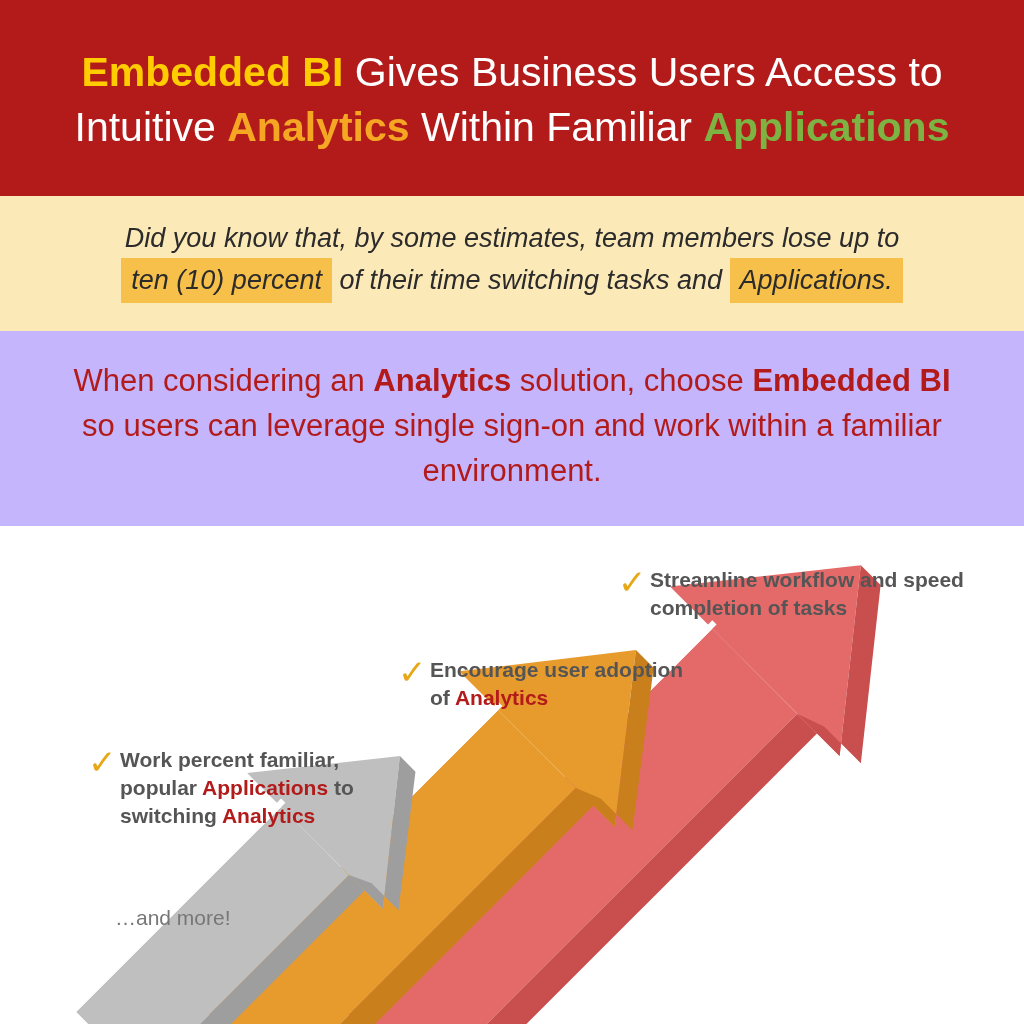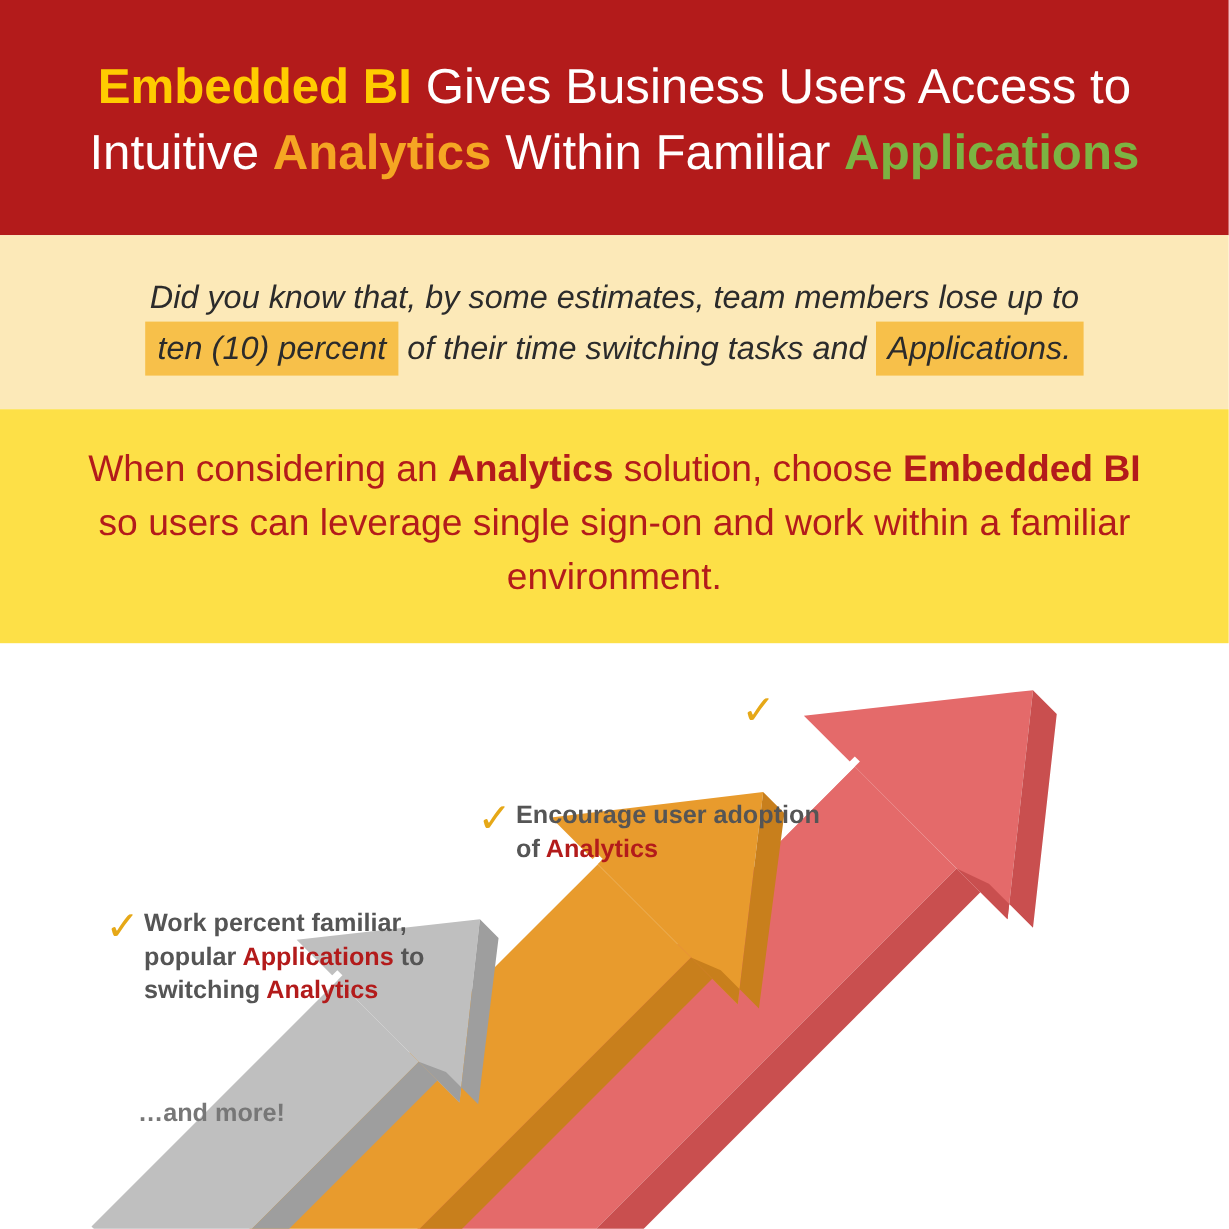--- a/index.html
+++ b/index.html
@@ -21,37 +21,37 @@
     line-height: 1.35;
     color: #fff;
     font-weight: 400;
     text-align: center;
   }
   .hl-yellow { color: #FFCC00; font-weight: 700; }
   .hl-orange { color: #F5A623; font-weight: 700; }
   .hl-green { color: #7CB342; font-weight: 700; }
   .band2 {
     background: #FCE9B8;
-    padding: 32px 80px 28px;
+    padding: 22px 80px 28px;
     text-align: center;
   }
   .band2-text {
     font-size: 27px;
     font-style: italic;
     line-height: 1.5;
     color: #2b2b2b;
   }
   .chip {
     background: #F7C04A;
     padding: 2px 10px;
     font-style: italic;
     display: inline-block;
   }
   .band3 {
-    background: #fde047;
+    background: #c4b5fd;
     padding: 28px 70px 32px;
     text-align: center;
   }
   .band3-text {
     font-size: 31px;
     line-height: 1.45;
     color: #B31B1B;
     font-weight: 400;
   }
   .bold-red { color: #B31B1B; font-weight: 700; }
@@ -85,21 +85,21 @@
   .benefit .em { color: #B31B1B; }
   .b1 { left: 120px; top: 220px; width: 300px; }
   .b2 { left: 430px; top: 130px; width: 260px; }
   .b3 { left: 650px; top: 40px; width: 320px; }
   .more {
     position: absolute;
     left: 115px;
     top: 380px;
     font-size: 21px;
     color: #777;
-    font-weight: 700;
+    font-weight: 400;
   }
 </style>
 </head>
 <body>
 
 <div class="header">
   <div class="header-text">
     <span class="hl-yellow">Embedded BI</span><span> Gives Business Users Access to Intuitive </span><span class="hl-orange">Analytics</span><span> Within Familiar </span><span class="hl-green">Applications</span>
   </div>
 </div>
@@ -142,20 +142,21 @@
       <polygon points="290,-96 290,96 410,0" fill="#BFBFBF"></polygon>
       <rect x="0" y="48" width="290" height="22" fill="#9E9E9E"></rect>
       <polygon points="290,48 290,96 410,0 410,22 300,108 300,70" fill="#9E9E9E"></polygon>
       <rect x="-6" y="-54" width="302" height="6" fill="#fff"></rect>
       <rect x="-6" y="-54" width="6" height="108" fill="#fff"></rect>
     </g>
   </svg>
 
   <div class="benefit b3">
     <span class="check">✓</span>
+    <span>Streamline workflow and speed completion of tasks</span>
   </div>
 
   <div class="benefit b2">
     <span class="check">✓</span>
     <span>Encourage user adoption of </span><span class="em">Analytics</span>
   </div>
 
   <div class="benefit b1">
     <span class="check">✓</span>
     <span>Work percent familiar, popular </span><span class="em">Applications</span><span> to switching </span><span class="em">Analytics</span>

